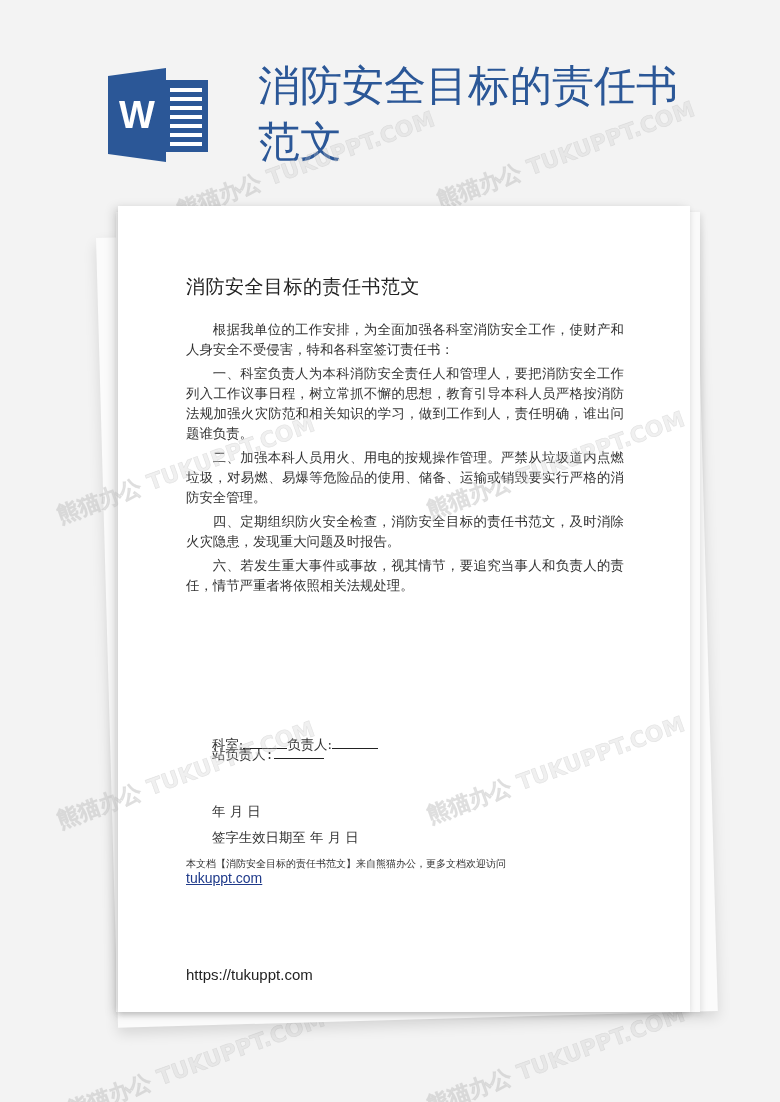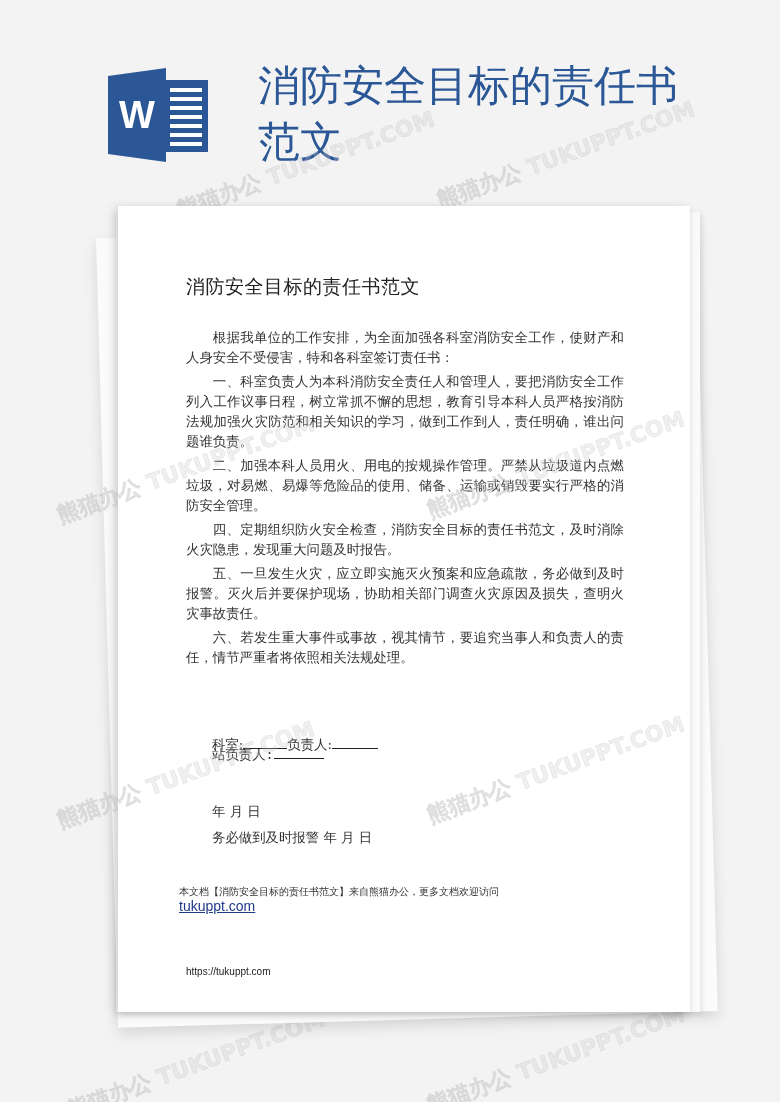--- a/index.html
+++ b/index.html
@@ -28,35 +28,35 @@
     }
     .sheet-main {
       left: 118px; top: 206px; width: 572px; height: 806px;
       box-shadow: -4px 2px 10px rgba(0,0,0,0.14), 0 3px 6px rgba(0,0,0,0.08);
     }
     .doc-title {
       position: absolute; left: 186px; top: 274px;
       font-size: 19px; color: #222; letter-spacing: 0.5px;
     }
     .doc-body {
-      position: absolute; left: 186px; top: 328px; width: 438px;
+      position: absolute; left: 186px; top: 320px; width: 438px;
       font-size: 13.4px; line-height: 20px; color: #333; text-align: justify;
     }
     .doc-body p { margin: 0 0 4px 0; text-indent: 2em; }
     .sign { position: absolute; left: 212px; font-size: 13.4px; color: #333; }
     .blank { display: inline-block; border-bottom: 1.5px solid #222; height: 12px; vertical-align: baseline; }
     .footer-note {
-      position: absolute; left: 179px; top: 857px;
+      position: absolute; left: 186px; top: 857px;
       font-family: "DejaVu Sans", "Liberation Sans", sans-serif;
-      font-size: 10px; color: #333; line-height: 14px; margin-top: 28px;
+      font-size: 10px; color: #333; line-height: 14px;
     }
     .footer-link { color: #1f3a8a; text-decoration: underline; font-family: "Liberation Sans", sans-serif; font-size: 14px; }
     .footer-url {
       position: absolute; left: 186px; top: 966px;
-      font-family: "Liberation Sans", sans-serif; font-size: 10px; color: #222;
+      font-family: "Liberation Sans", sans-serif; font-size: 15px; color: #222;
     }
     .watermark {
       position: absolute; font-family: "DejaVu Sans", "Liberation Sans", sans-serif;
       font-size: 22px; font-weight: bold; color: rgba(200,200,200,0.28);
       transform: rotate(-20deg); white-space: nowrap; pointer-events: none;
       -webkit-text-stroke: 0.6px rgba(190,190,190,0.35);
     }
   </style>
 </head>
 <body>
@@ -90,31 +90,30 @@
 <div class="sheet sheet-back-2"></div>
 <div class="sheet sheet-main"></div>
 
 <div class="doc-title">消防安全目标的责任书范文</div>
 
 <div class="doc-body">
   <p>根据我单位的工作安排，为全面加强各科室消防安全工作，使财产和人身安全不受侵害，特和各科室签订责任书：</p>
   <p>一、科室负责人为本科消防安全责任人和管理人，要把消防安全工作列入工作议事日程，树立常抓不懈的思想，教育引导本科人员严格按消防法规加强火灾防范和相关知识的学习，做到工作到人，责任明确，谁出问题谁负责。</p>
   <p>二、加强本科人员用火、用电的按规操作管理。严禁从垃圾道内点燃垃圾，对易燃、易爆等危险品的使用、储备、运输或销毁要实行严格的消防安全管理。</p>
   <p>四、定期组织防火安全检查，消防安全目标的责任书范文，及时消除火灾隐患，发现重大问题及时报告。</p>
-  <p>五、一旦发生火灾，应立即实施灭火预案和应急疏散，务必做到及时报警。灭火后并要保护现场，协助相关部门调查火灾原因及损失，查明火灾事故责任。</p>
   <p>六、若发生重大事件或事故，视其情节，要追究当事人和负责人的责任，情节严重者将依照相关法规处理。</p>
 </div>
 
 <div class="sign" style="top:746px;font-family:Liberation Mono, monospace;">
   <span>站负责人:</span><span class="blank" style="width:50px;"></span>
 </div>
 <div class="sign" style="top:736px;">
   <span>科室:</span><span class="blank" style="width:44px;"></span><span>负责人:</span><span class="blank" style="width:46px;"></span>
 </div>
 <div class="sign" style="top:803px;">年 月 日</div>
-<div class="sign" style="top:829px;">务必做到及时报警 年 月 日</div>
+<div class="sign" style="top:829px;">签字生效日期至 年 月 日</div>
 
 <div class="footer-note">
   <div>本文档【消防安全目标的责任书范文】来自熊猫办公，更多文档欢迎访问</div>
   <a class="footer-link">tukuppt.com</a>
 </div>
 
 <div class="footer-url">https://tukuppt.com</div>
 
 </body></html>

